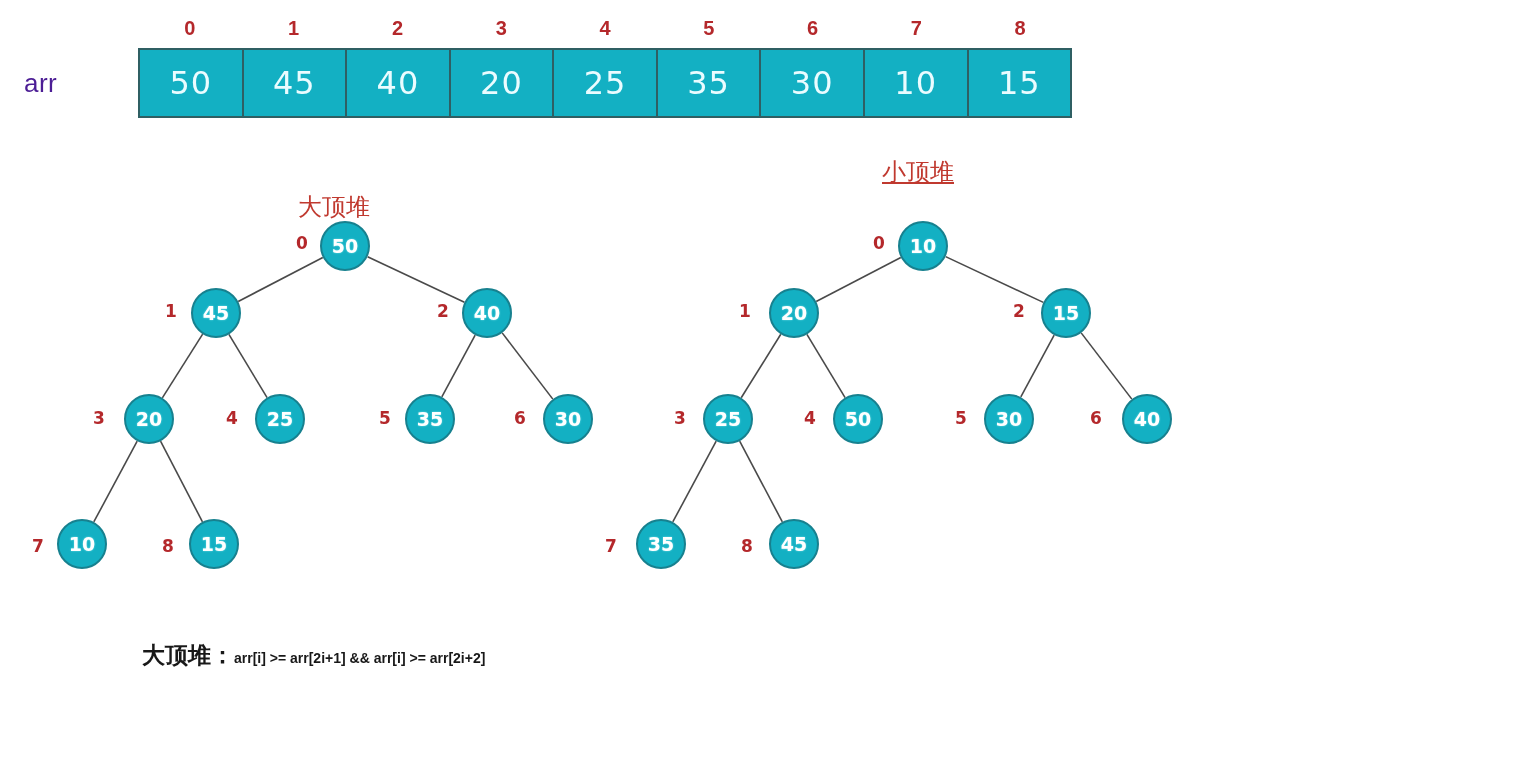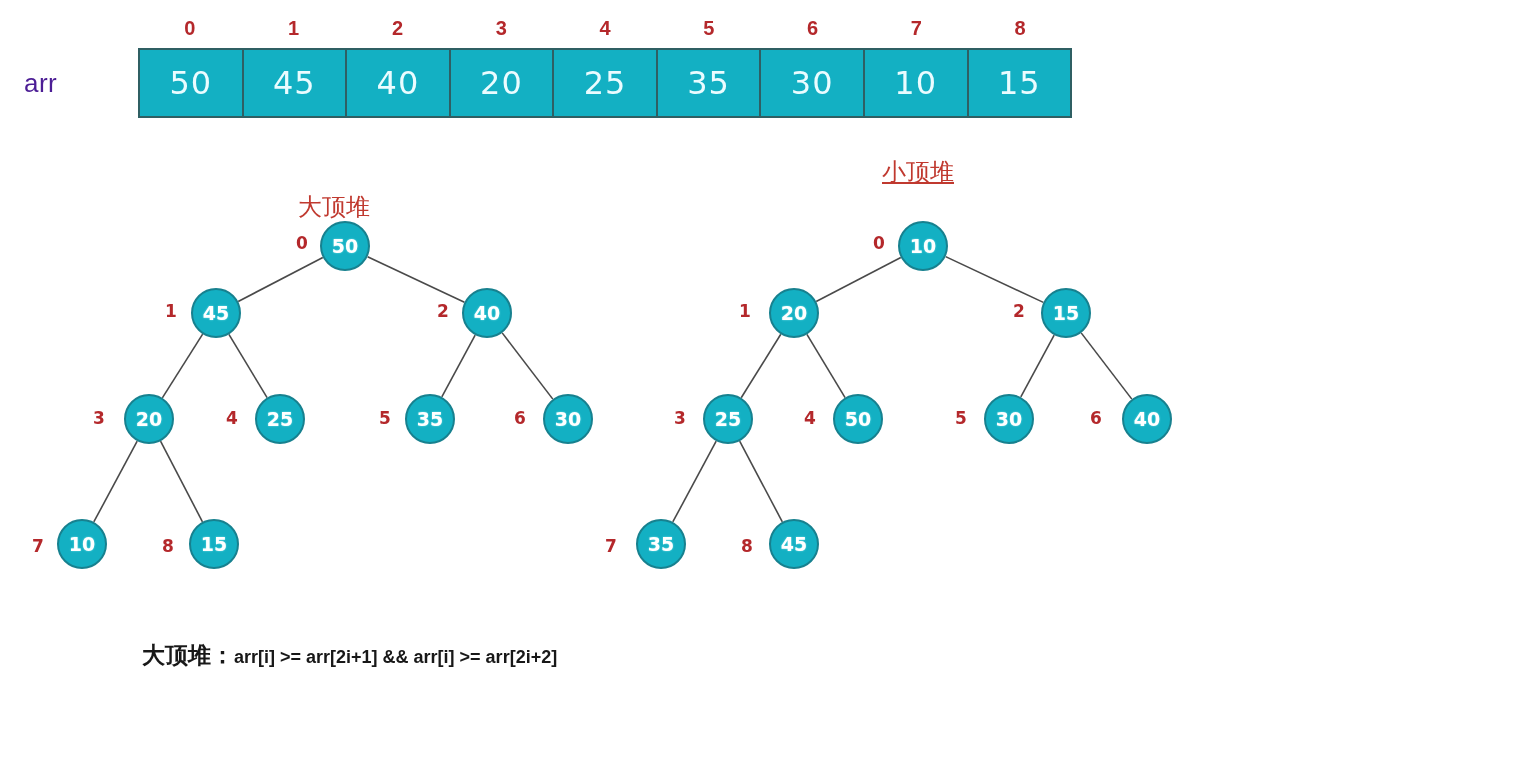--- a/index.html
+++ b/index.html
@@ -144,21 +144,21 @@
   }
   #notes .formula {
     font-size: 23px;
     font-weight: bold;
     font-family: "DejaVu Sans", sans-serif;
     line-height: 35px;
     white-space: nowrap;
   }
   #notes .formula .expr {
     font-family: "Liberation Sans", sans-serif;
-    font-size: 18px;
+    font-size: 14px;
     font-weight: bold;
     text-align: right;
   }
 </style>
 </head>
 <body>
 
 <div id="canvas">
 
   <div id="array-label">arr</div>

